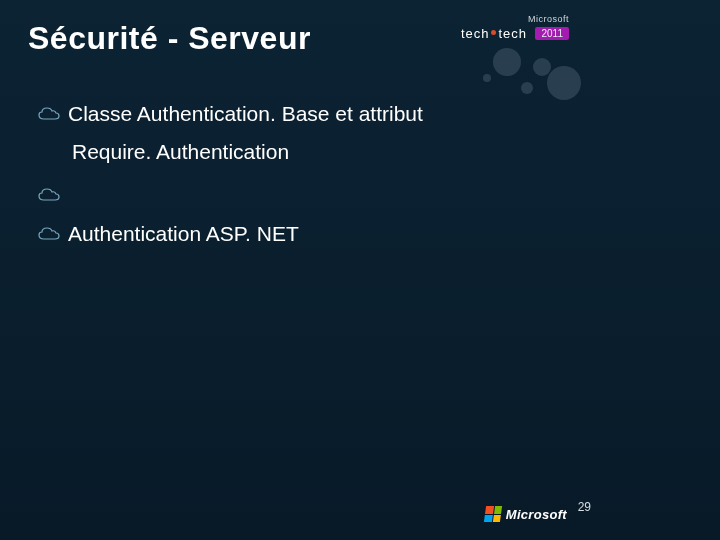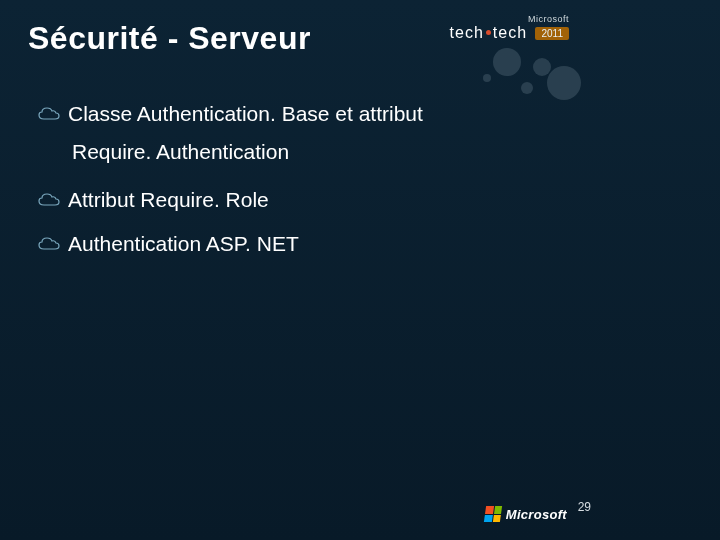--- a/index.html
+++ b/index.html
@@ -30,36 +30,36 @@
     top: 14px;
     right: 22px;
     text-align: right;
   }
   .brand-top {
     font-size: 9px;
     color: #cfd8dc;
     letter-spacing: 0.5px;
   }
   .brand-main {
-    font-size: 16px;
+    font-size: 13px;
     color: #ffffff;
     font-weight: 300;
     letter-spacing: 1px;
   }
   .brand-dot {
     display: inline-block;
     width: 5px; height: 5px;
     background: #d94b2b;
     border-radius: 50%;
     vertical-align: middle;
     margin: 0 2px 2px 2px;
   }
   .brand-year {
     display: inline-block;
-    background: #a16207;
+    background: #a21caf;
     color: #e8f0f4;
     font-size: 10px;
     padding: 1px 6px;
     border-radius: 2px;
     margin-left: 4px;
     vertical-align: middle;
   }
   .bubbles {
     position: absolute;
     top: 48px;
@@ -175,21 +175,20 @@
       <span class="bullet-text">Classe Authentication. Base et attribut</span>
     </div>
     <div class="bullet-row continuation">
       <span class="bullet-text">Require. Authentication</span>
     </div>
 
     <div class="bullet-row">
       <svg class="bullet-icon" viewBox="0 0 22 14">
           <path d="M6 12 Q1 12 1 8 Q1 5 4 5 Q4 1 9 1 Q13 1 14 4 Q17 3 18 6 Q21 6 21 9 Q21 12 17 12 Z" fill="none" stroke="#7aa7bd" stroke-width="1.2"></path>
         </svg>
-      <span class="bullet-text">Attribut Require. Role</span>
     </div>
 
     <div class="bullet-row">
       <svg class="bullet-icon" viewBox="0 0 22 14">
           <path d="M6 12 Q1 12 1 8 Q1 5 4 5 Q4 1 9 1 Q13 1 14 4 Q17 3 18 6 Q21 6 21 9 Q21 12 17 12 Z" fill="none" stroke="#7aa7bd" stroke-width="1.2"></path>
         </svg>
       <span class="bullet-text">Authentication ASP. NET</span>
     </div>
 
 

